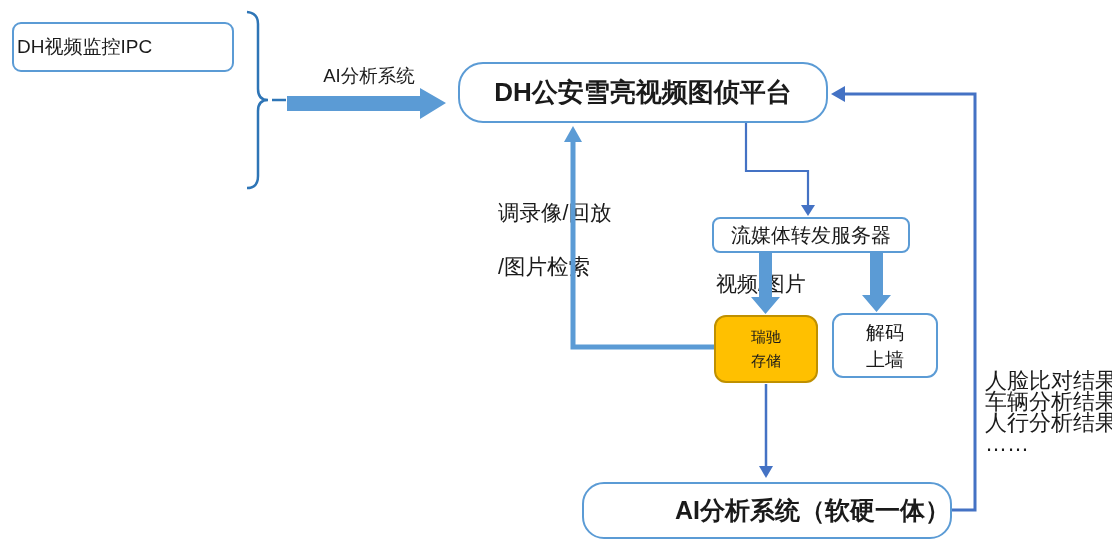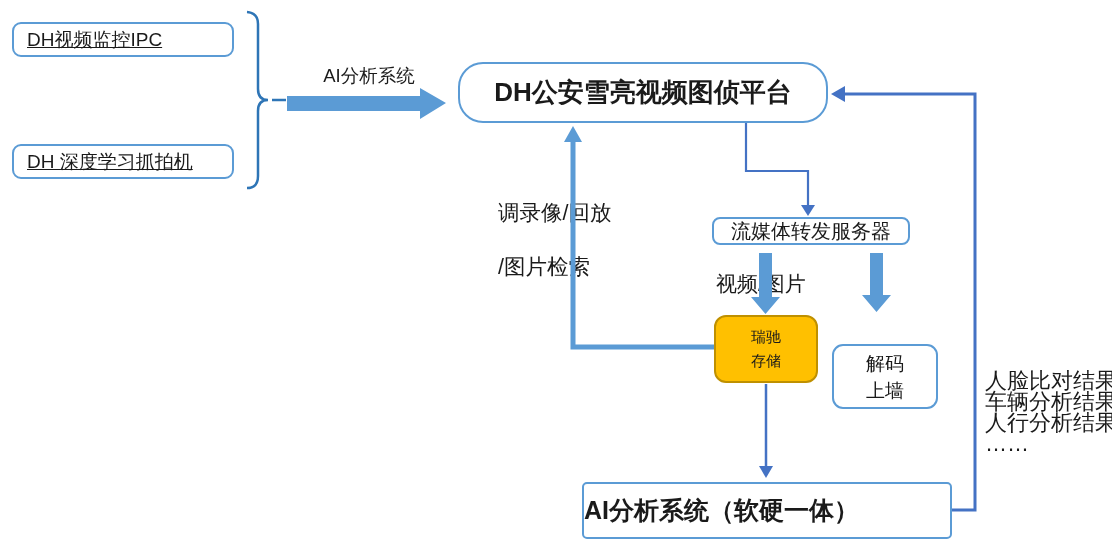--- a/index.html
+++ b/index.html
@@ -12,33 +12,33 @@
     --text-black:#1a1a1a;
   }
   html,body{margin:0;padding:0;background:#ffffff;}
   body{font-family:"Liberation Sans","DejaVu Sans",sans-serif;color:var(--text-black);}
   .canvas{position:relative;width:1112px;height:546px;background:#ffffff;overflow:hidden;}
   .lines{position:absolute;left:0;top:0;z-index:2;pointer-events:none;}
   .under-label{position:absolute;z-index:1;white-space:pre-line;}
   .box{position:absolute;z-index:3;background:#ffffff;border:2px solid var(--box-border-blue);
        border-radius:9px;display:flex;align-items:center;box-sizing:border-box;}
   .box .txt{width:100%;}
-  .src{left:12px;width:222px;height:35px;padding-left:13px;font-size:19px;text-decoration:underline;}
+  .src{left:12px;width:222px;height:50px;padding-left:3px;font-size:19px;}
   .src1{top:22px;} .src2{top:84px;} .src3{top:144px;}
   .platform{left:458px;top:62px;width:370px;height:61px;border-radius:25px;
             justify-content:center;font-size:26px;font-weight:bold;text-align:center;}
-  .streaming{left:712px;top:217px;width:198px;height:28px;justify-content:center;
+  .streaming{left:712px;top:217px;width:198px;height:36px;justify-content:center;
              font-size:20px;text-align:center;border-radius:8px;}
   .storage{left:714px;top:315px;width:104px;height:68px;background:var(--storage-fill);
            border:2.5px solid var(--storage-border);border-radius:12px;justify-content:center;
            text-align:center;font-size:15px;font-weight:normal;line-height:24px;}
   .decoder{left:832px;top:313px;width:106px;height:65px;justify-content:center;
-           text-align:center;font-size:19px;line-height:27px;border-radius:11px;margin-top:31px;}
-  .ai{left:582px;top:482px;width:370px;height:57px;border-radius:5px;
-      justify-content:center;font-size:25px;font-weight:bold;text-align:left;}
+           text-align:center;font-size:19px;line-height:27px;border-radius:11px;}
+  .ai{left:582px;top:482px;width:370px;height:57px;border-radius:22px;
+      justify-content:center;font-size:25px;font-weight:bold;text-align:right;}
   .lbl{position:absolute;z-index:3;}
   .lbl-protocol{left:293px;top:63px;width:152px;text-align:center;font-size:18.5px;}
   .lbl-retrieval{left:498px;top:200px;font-size:21.5px;line-height:27px;}
   .lbl-videoimg{left:716px;top:270px;font-size:21px;}
   .lbl-results{left:985px;top:370px;font-size:22px;line-height:21px;}
   .lbl-results div{white-space:nowrap;}
   .c-conn{stroke:var(--connector-blue);fill:none;}
   .c-conn-fill{fill:var(--connector-blue);stroke:none;}
   .c-thick{fill:var(--thick-arrow-blue);stroke:none;}
   .c-thickline{stroke:var(--thick-arrow-blue);fill:none;}
@@ -74,23 +74,20 @@
     <line class="c-conn" stroke-width="2.5" x1="766" y1="384" x2="766" y2="468"></line>
     <polygon class="c-conn-fill" points="766,478 759,466 773,466"></polygon>
 
     <polyline class="c-conn" stroke-width="3" points="952,510 975,510 975,94 842,94"></polyline>
     <polygon class="c-conn-fill" points="831,94 845,86 845,102"></polygon>
   </svg>
 
   <div class="box src src1">
     <span class="txt">DH视频监控IPC</span>
   </div>
-  <div class="box src src3">
-    <span class="txt">DH 深度学习抓拍机</span>
-  </div>
 
   <div class="lbl lbl-protocol">AI分析系统</div>
 
   <div class="box platform">
     <span class="txt">DH公安雪亮视频图侦平台</span>
   </div>
 
   <div class="box streaming">
     <span class="txt">流媒体转发服务器</span>
   </div>

